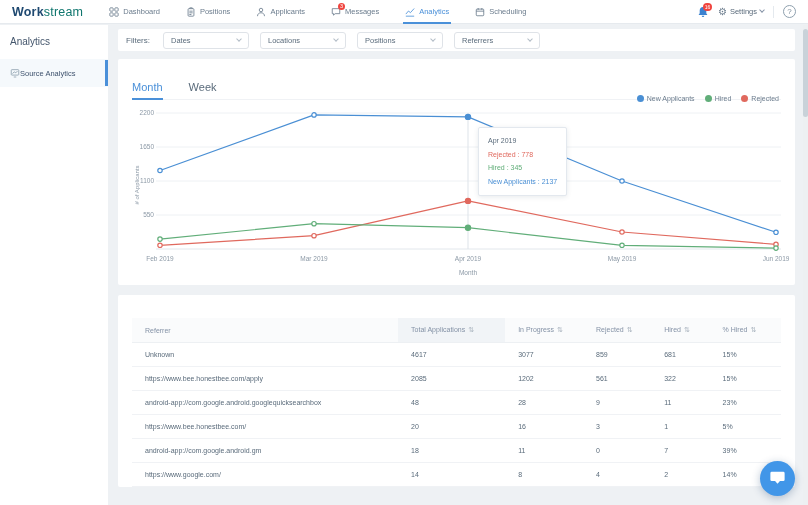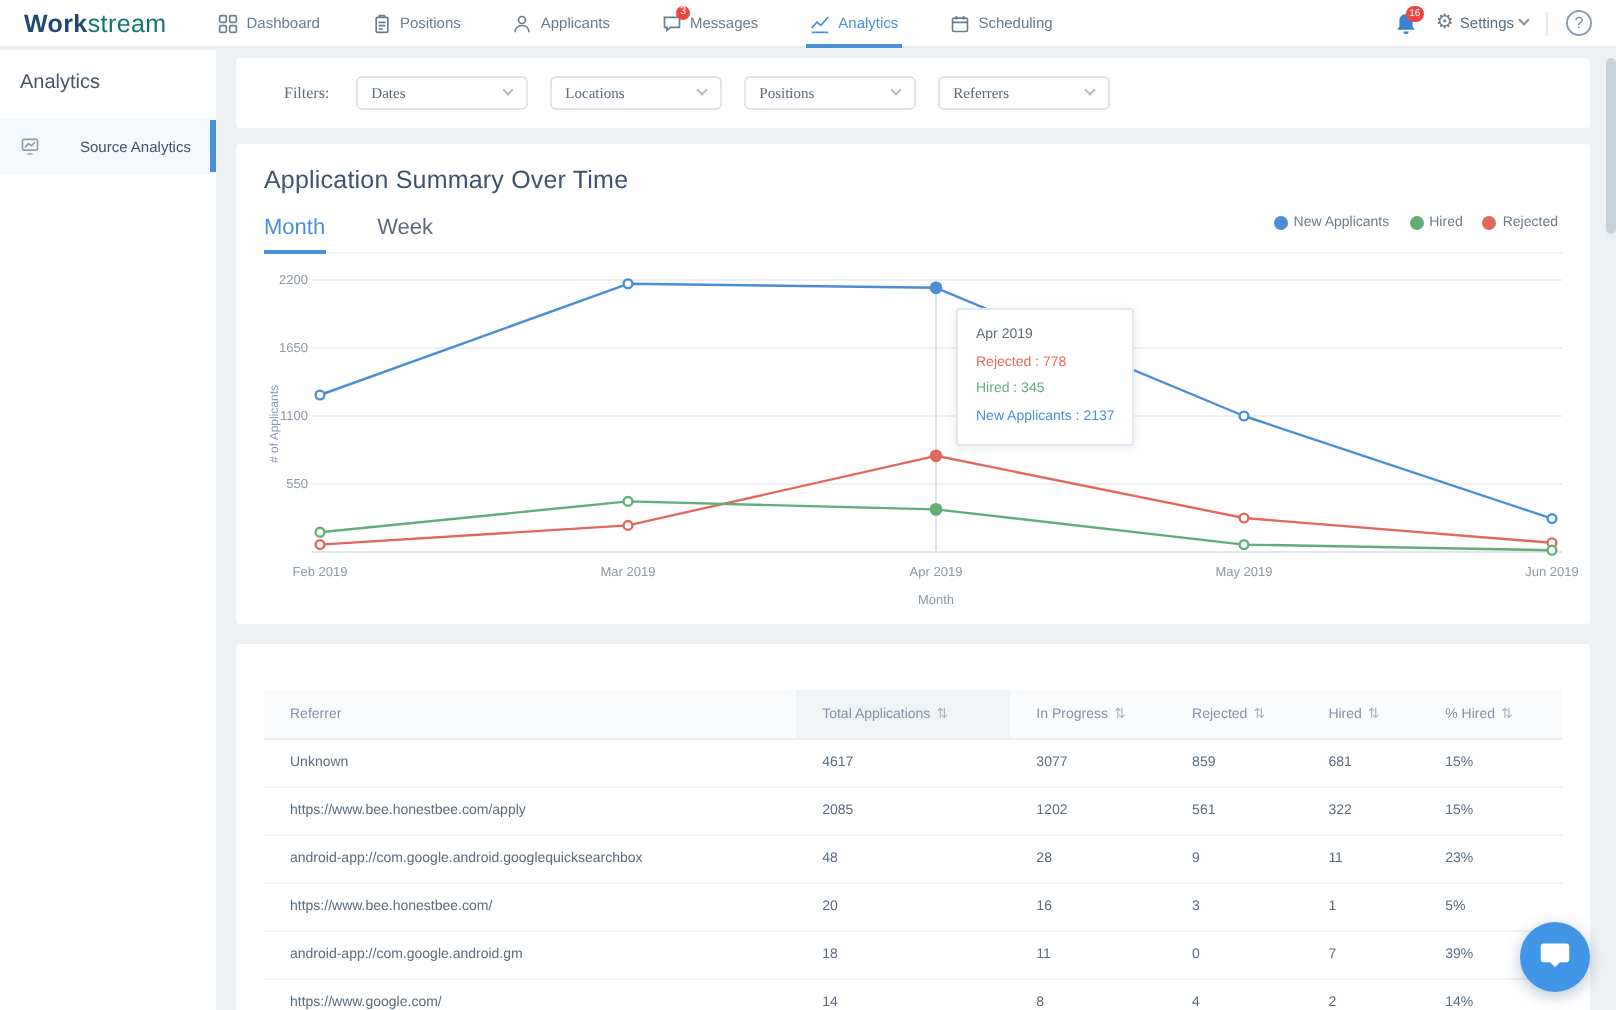--- a/index.html
+++ b/index.html
@@ -32,30 +32,30 @@
   .settings { display:flex; align-items:center; gap:3px; font-size:7.5px; color:#5a6b7b; cursor:pointer; }
   .gear { font-size:10px; color:#6b7c8d; line-height:1; }
   .chev { width:4px; height:4px; border-right:1px solid #8492a6; border-bottom:1px solid #8492a6;
     transform:rotate(45deg); margin-top:-3px; display:inline-block; }
   .nav-divider { width:1px; height:12px; background:#e4e9ee; }
   .help-btn { width:13px; height:13px; border:1px solid #8ea0ae; border-radius:50%; color:#7c8c9a;
     font-size:8px; display:flex; align-items:center; justify-content:center; cursor:pointer; }
   
   .sidebar { position:absolute; top:25px; left:0; bottom:0; width:108px; background:#fff; z-index:5; }
   .sidebar-title { font-size:10px; color:#44566c; padding:11px 10px 12px; }
-  .side-item { display:flex; align-items:center; gap:20px; font-size:7.5px; color:#6b7c8d;
+  .side-item { display:flex; align-items:center; gap:0; font-size:7.5px; color:#6b7c8d;
     padding:9px 10px; position:relative; cursor:pointer; }
   .side-item .side-ic { width:10px; height:10px; color:#8ea0ae; }
   .side-item .side-ic svg { width:10px; height:10px; display:block; }
   .side-item.active { color:#3f536e; background:#f5f9fc; }
   .side-item.active::after { content:""; position:absolute; right:0; top:1px; bottom:1px; width:3px; background:#4a90d9; }
   
   .main { position:absolute; left:118px; top:29px; right:13px; }
-  .filter-card { background:#fff; border-radius:2px; height:35px; display:flex; align-items:center;
-    padding:0 24px; gap:11px;font-family:Liberation Serif, serif; }
+  .filter-card { background:#fff; border-radius:2px; height:22px; display:flex; align-items:center;
+    padding:0 8px; gap:11px; }
   .filters-label { font-size:8px; color:#5a6b7b; margin-right:2px; }
   .filter-dd { display:flex; align-items:center; justify-content:space-between; width:86px; height:17px;
     border:1px solid #dfe3e8; border-radius:3px; background:#fff; font-size:7.5px; color:#5a6b7b;
     padding:0 7px; cursor:pointer; font-family:inherit; }
   .filter-dd .chev { border-color:#b3bdc7; }
   .card { background:#fff; border-radius:2px; }
   .chart-card { margin-top:8px; padding:11px 14px 6px; position:relative; }
   .card-title { font-size:12.5px; color:#3f536e; letter-spacing:.1px; }
   .tabs { display:flex; gap:26px; margin-top:11px; border-bottom:1px solid #f0f2f5; }
   .tab { font-size:11px; color:#5a6b7b; padding-bottom:6px; position:relative; cursor:pointer; }
@@ -213,21 +213,20 @@
           <span class="chev"></span>
         </button>
         <button class="filter-dd">
           <span>Referrers</span>
           <span class="chev"></span>
         </button>
       </div>
   </div>
 
   <div class="card chart-card">
-    <div class="card-title">Application Summary Over Time</div>
     <div class="tabs">
         <div class="tab active">Month</div>
         <div class="tab">Week</div>
       </div>
     <div class="legend">
         <span class="legend-item">
           <span class="legend-dot" style="background: rgb(74, 143, 212);"></span>
           <span>New Applicants</span>
         </span>
         <span class="legend-item">

